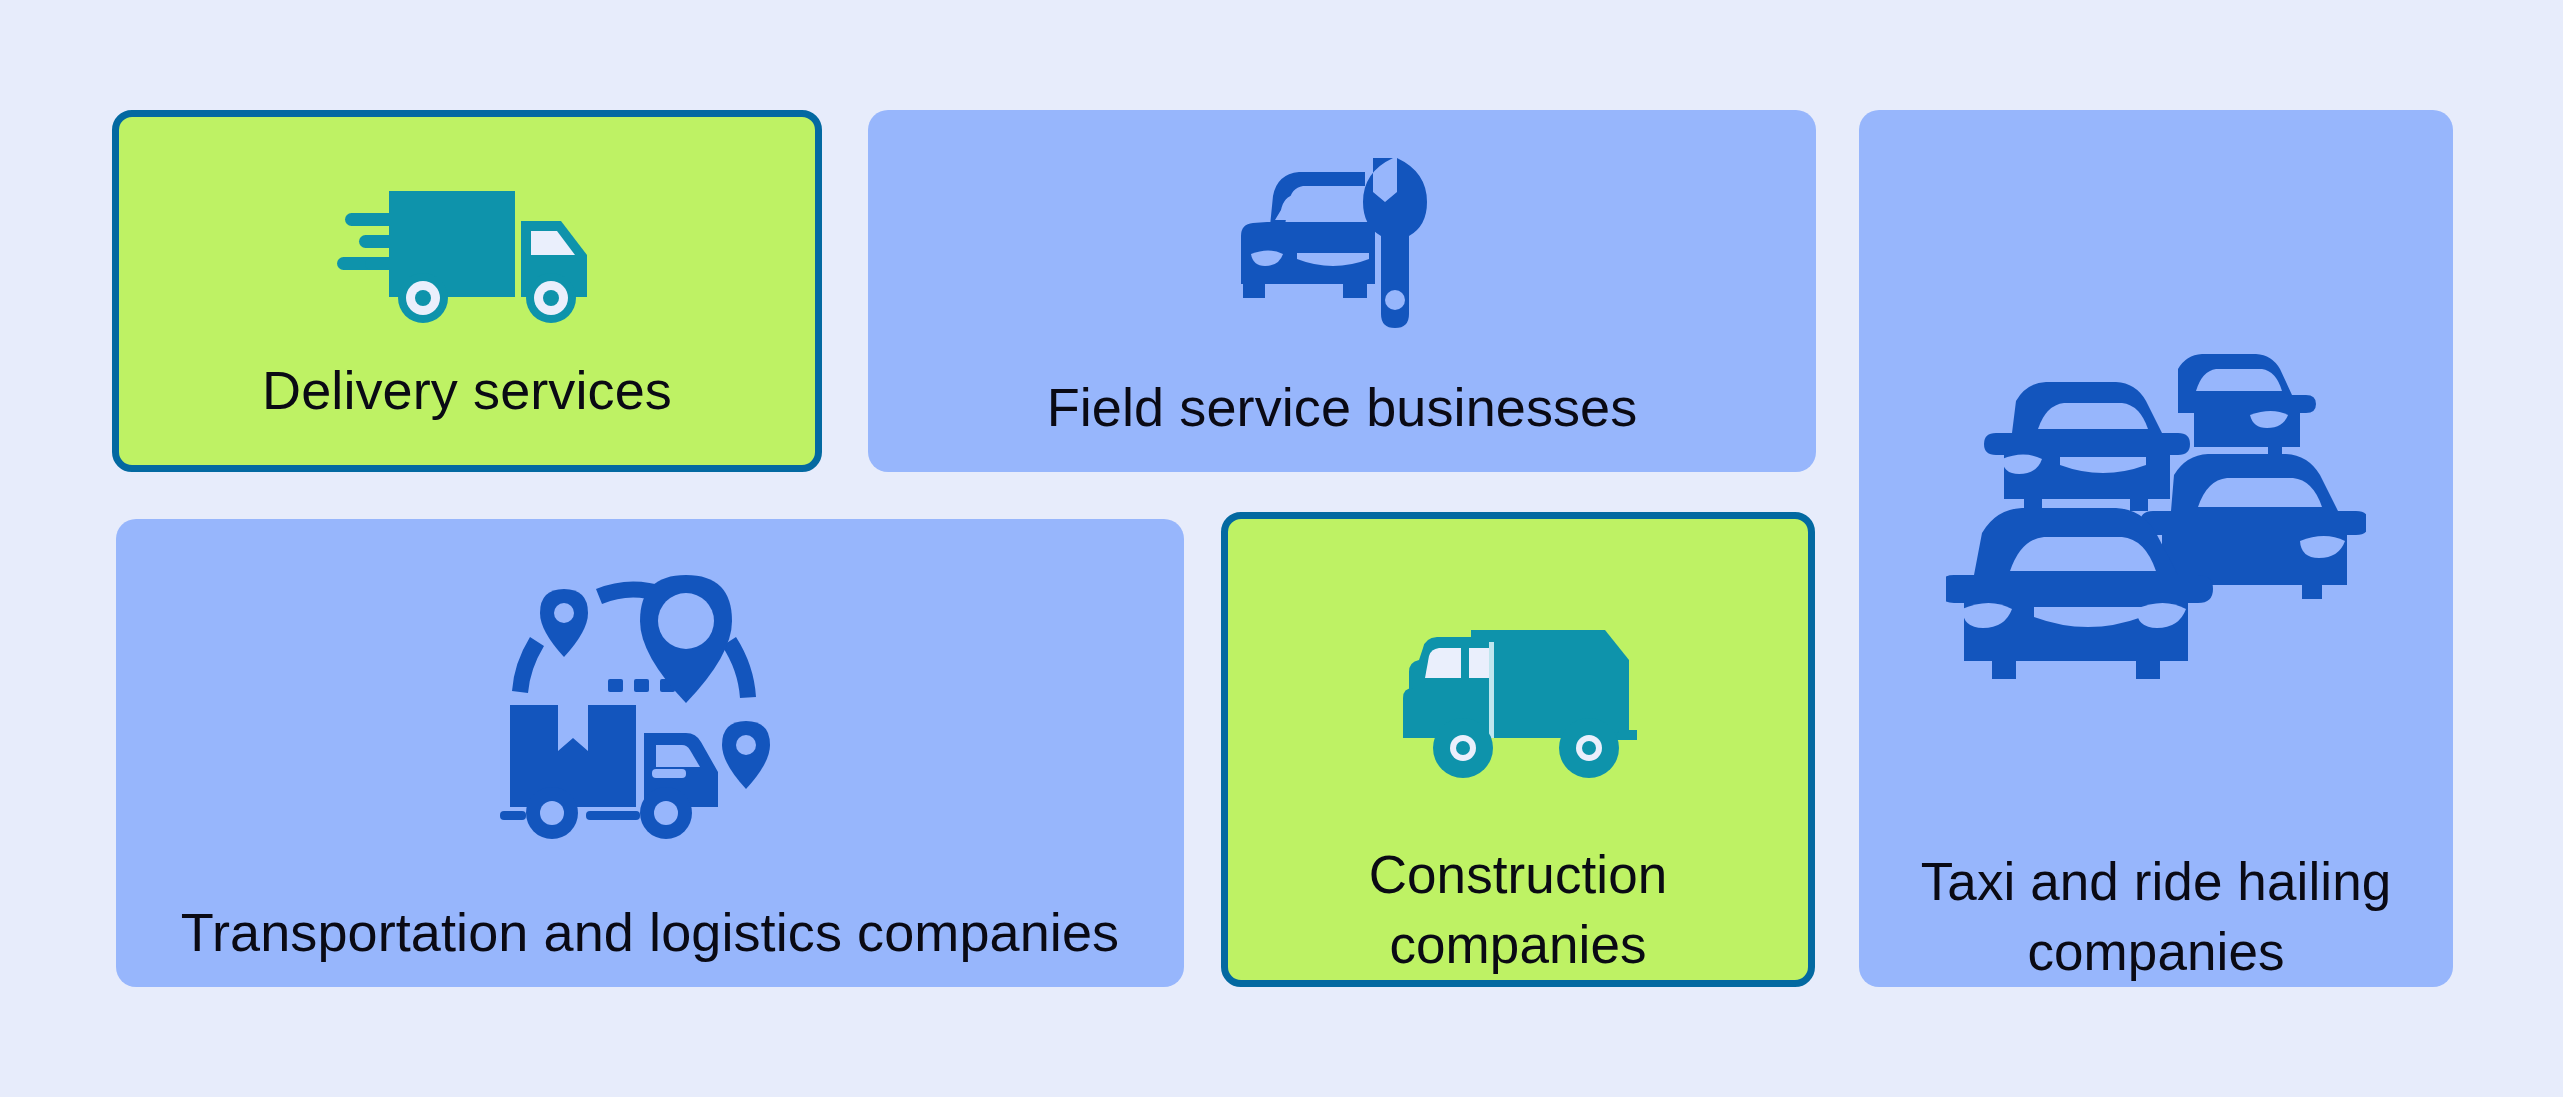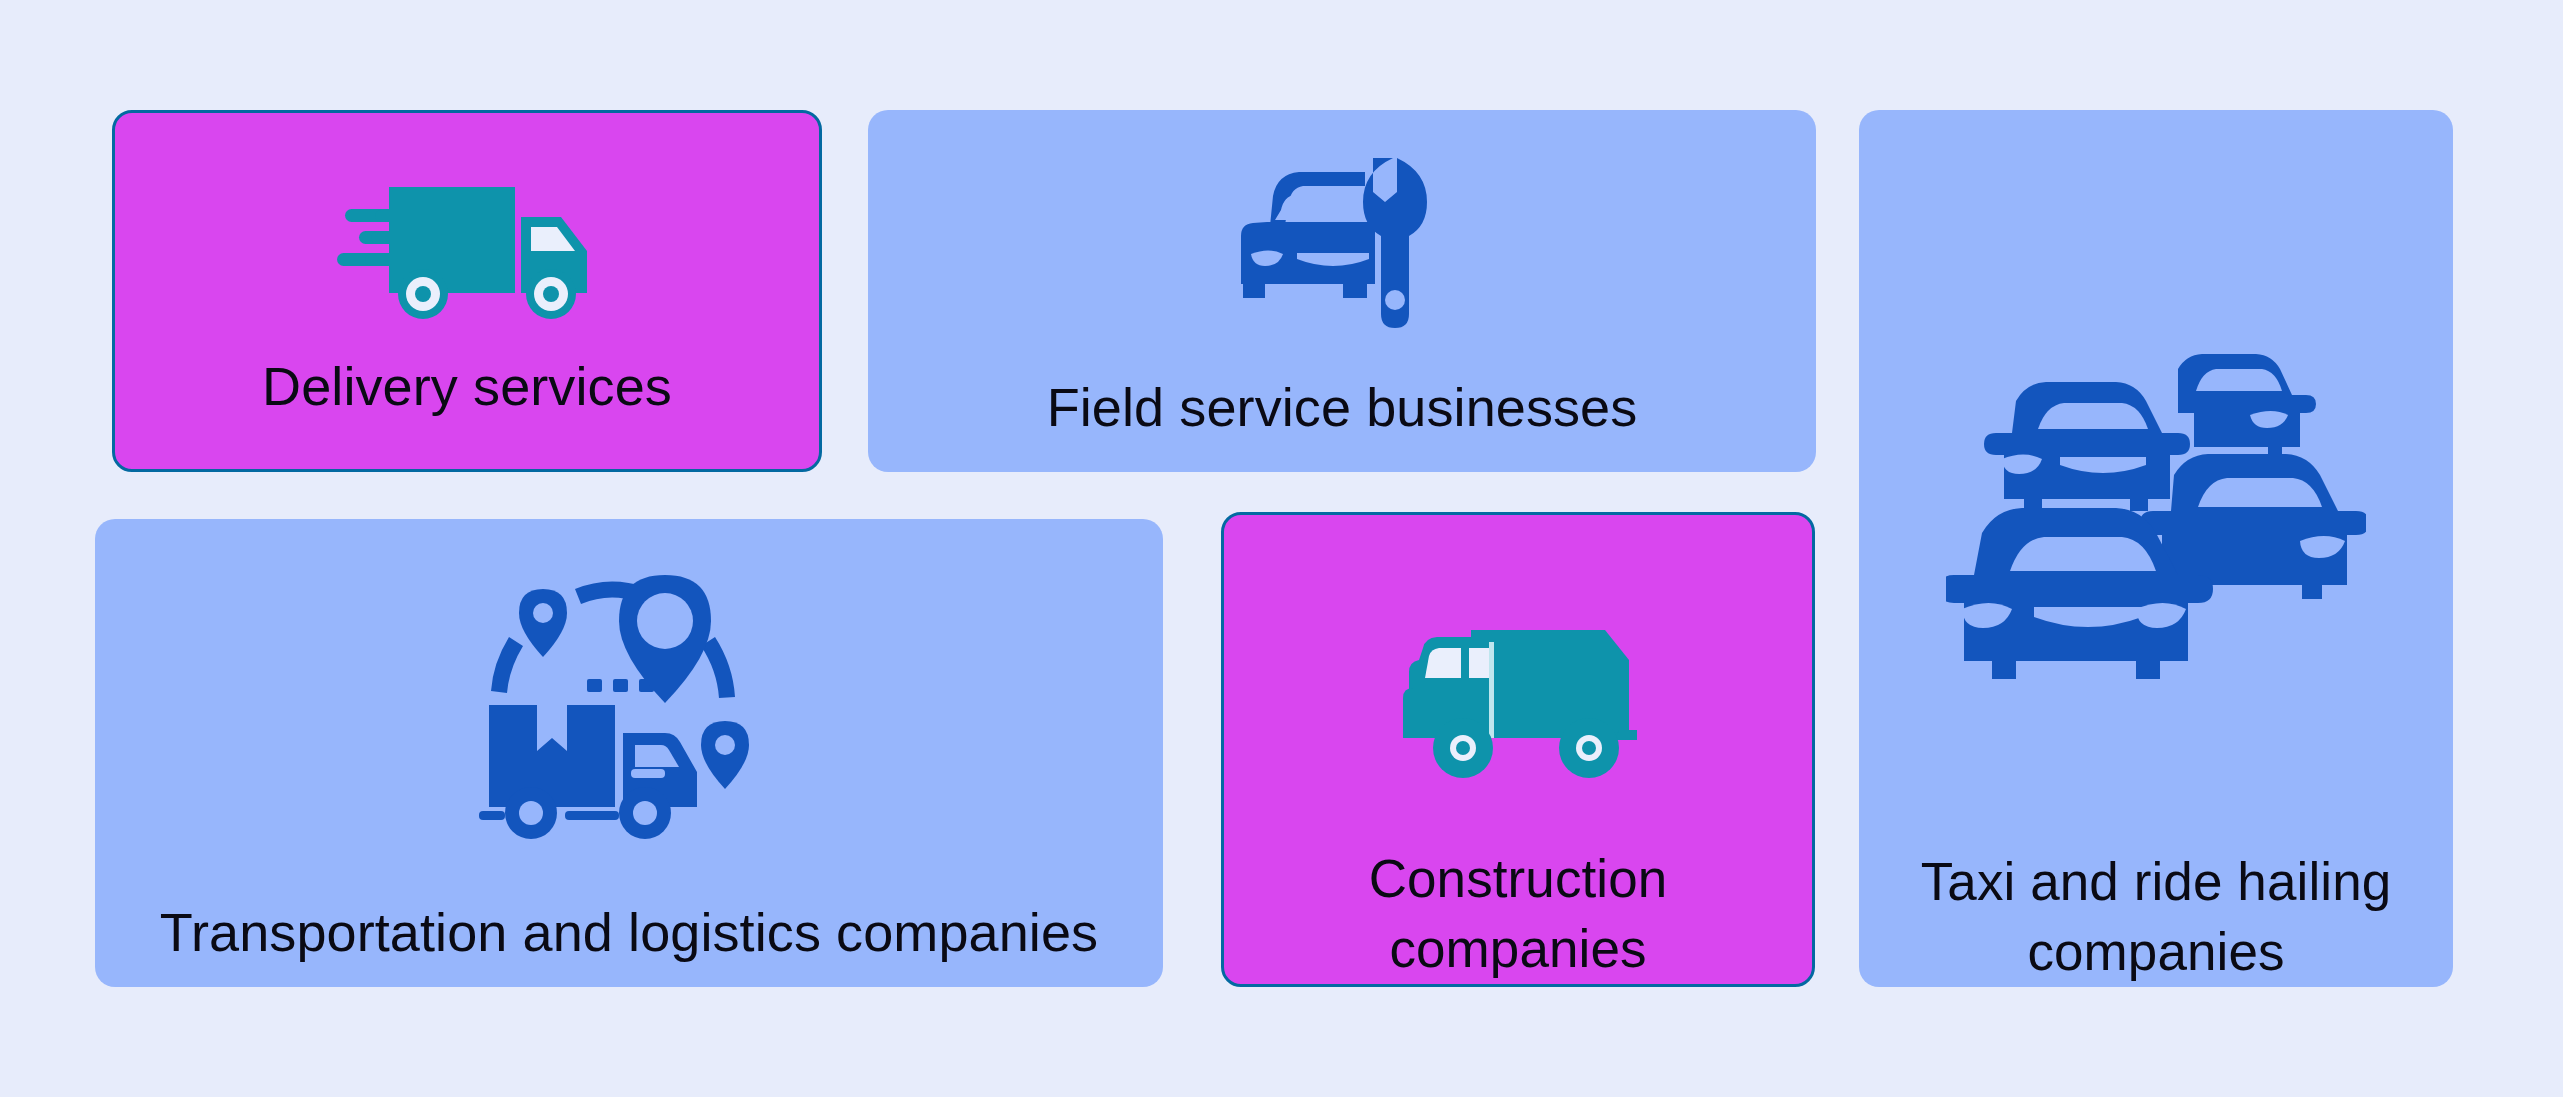--- a/index.html
+++ b/index.html
@@ -29,22 +29,22 @@
     border-radius: 20px;
   }
 
   .card.filled {
     background: #97b6fc;
     border: 0 solid transparent;
     gap: 24px;
   }
 
   .card.outlined {
-    background: #d946ef;
-    border: 3px solid #0369a1;
+    background: #bef264;
+    border: 7px solid #0369a1;
   }
 
   .card-icon {
     display: flex;
     align-items: center;
     justify-content: center;
     width: 100%;
   }
 
   .card-label {
@@ -71,21 +71,21 @@
   #card-field .card-label { font-size: 54px; margin-top: 4px; }
 
   #card-taxi {
     left: 1859px; top: 110px; width: 594px; height: 877px;
     justify-content: flex-start;
   }
   #card-taxi .card-icon { height: 620px; padding-top: 130px; }
   #card-taxi .card-label { font-size: 53px; margin-top: 10px; }
 
   #card-logistics {
-    left: 95px; top: 519px; width: 1068px; height: 468px;
+    left: 116px; top: 519px; width: 1068px; height: 468px;
   }
   #card-logistics .card-icon { height: 310px; padding-top: 36px; }
   #card-logistics .card-label { font-size: 54px; margin-top: 8px; }
 
   #card-construction {
     left: 1221px; top: 512px; width: 594px; height: 475px;
   }
   #card-construction .card-icon { height: 300px; padding-top: 70px; }
   #card-construction .card-label { font-size: 53px; margin-top: 24px; }
 

